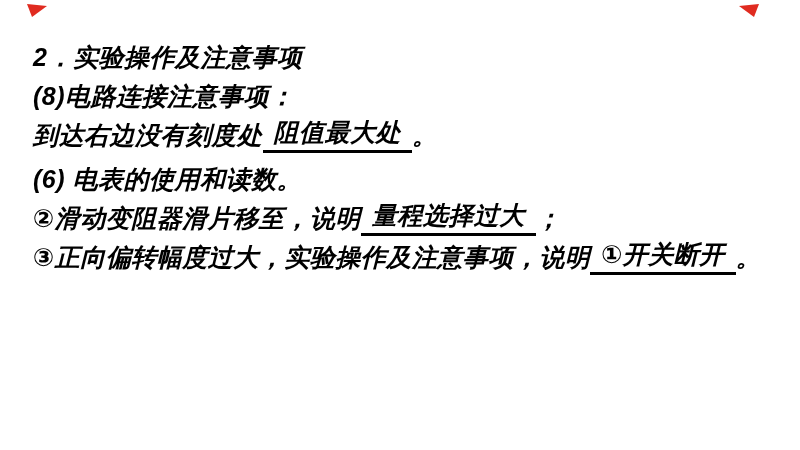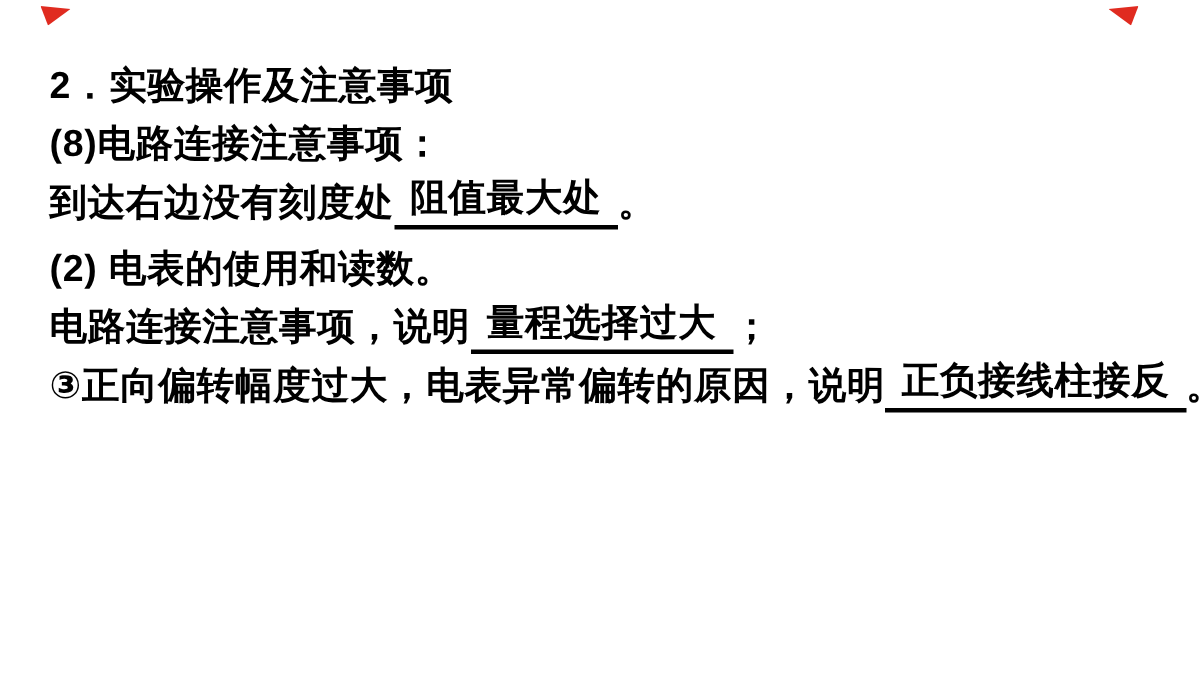--- a/index.html
+++ b/index.html
@@ -29,20 +29,21 @@
   }
   .corner-right {
     right: 41px;
     clip-path: polygon(0 15%, 100% 0, 75% 100%);
   }
   .content {
     position: absolute;
     left: 33px;
     top: 44px;
     right: 18px;
+    font-style: italic;
   }
   .line {
     font-size: 25px;
     font-weight: bold;
     line-height: 27px;
     height: 27px;
     margin-bottom: 12px;
     white-space: nowrap;
     letter-spacing: 0.5px;
   }
@@ -75,27 +76,27 @@
     <div class="line">
       <span>(8)电路连接注意事项：</span>
     </div>
 
 
     <div class="line tall-gap">
       <span>到达右边没有刻度处</span><span class="blank" style="border-bottom-color: rgb(0, 0, 0);">阻值最大处</span><span>。</span>
     </div>
 
     <div class="line">
-      <span>(2) 电表的使用和读数。</span>
+      <span>(6) 电表的使用和读数。</span>
     </div>
 
 
 
     <div class="line">
-      <span>电路连接注意事项，说明</span><span class="blank" style="border-bottom-color: rgb(0, 0, 0);">量程选择过大</span><span>；</span>
+      <span>②滑动变阻器滑片移至，说明</span><span class="blank" style="border-bottom-color: rgb(0, 0, 0);">量程选择过大</span><span>；</span>
     </div>
 
     <div class="line">
-      <span>③正向偏转幅度过大，电表异常偏转的原因，说明</span><span class="blank" style="border-bottom-color: rgb(0, 0, 0);">正负接线柱接反</span><span>。</span>
+      <span>③正向偏转幅度过大，实验操作及注意事项，说明</span><span class="blank" style="border-bottom-color: rgb(0, 0, 0);">①开关断开</span><span>。</span>
     </div>
 
   </div>
 </div>
 
 </body></html>

